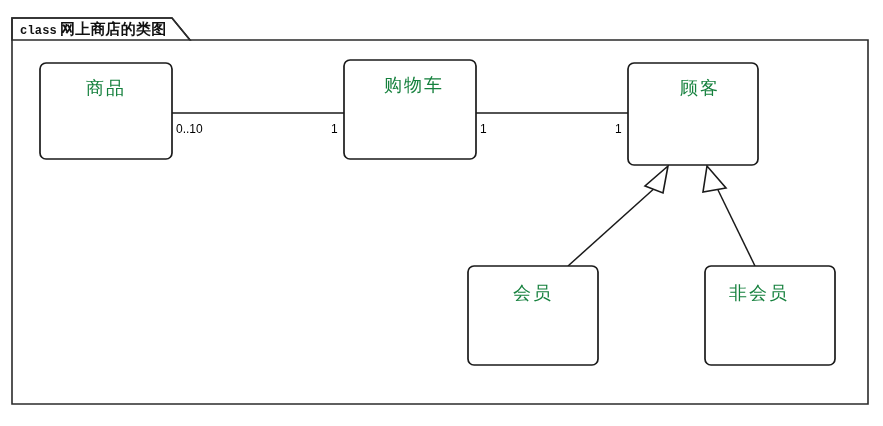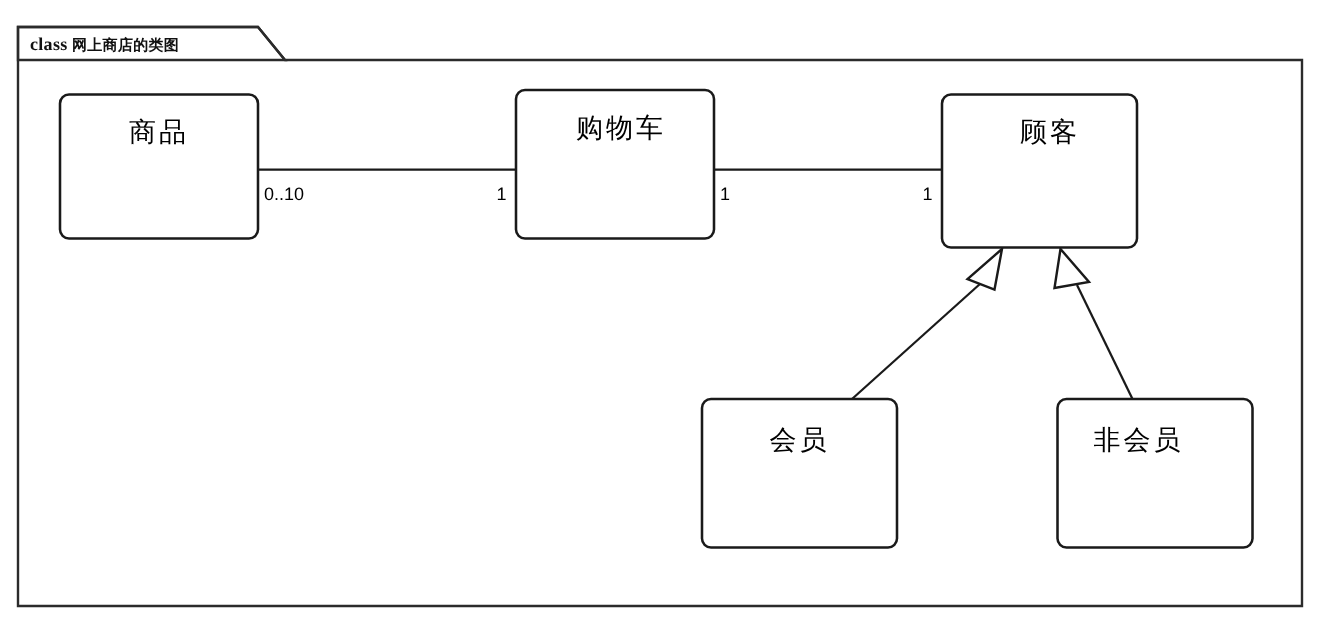--- a/index.html
+++ b/index.html
@@ -26,35 +26,35 @@
     left: 20px;
     top: 22px;
     font-size: 12px;
     font-weight: bold;
     color: #111111;
     letter-spacing: 0.2px;
     white-space: nowrap;
     line-height: 14px;
   }
   .frame-title .kw {
-    font-family: Liberation Serif, serif;
+    font-family: Liberation Mono, monospace;
     font-weight: bold;
     font-size: 12px;
   }
   .frame-title .nm {
     font-family: "DejaVu Sans", "Liberation Sans", sans-serif;
     font-weight: bold;
-    font-size: 10px;
+    font-size: 15px;
     margin-left: 3px;
   }
   .node-label {
     position: absolute;
     font-family: Liberation Sans, sans-serif;
     font-size: 18px;
-    color: #000000;
+    color: #15803d;
     text-align: center;
     white-space: nowrap;
     letter-spacing: 2px;
   }
   .mult-label {
     position: absolute;
     font-family: "Liberation Sans", sans-serif;
     font-size: 12px;
     color: #000000;
     white-space: nowrap;

